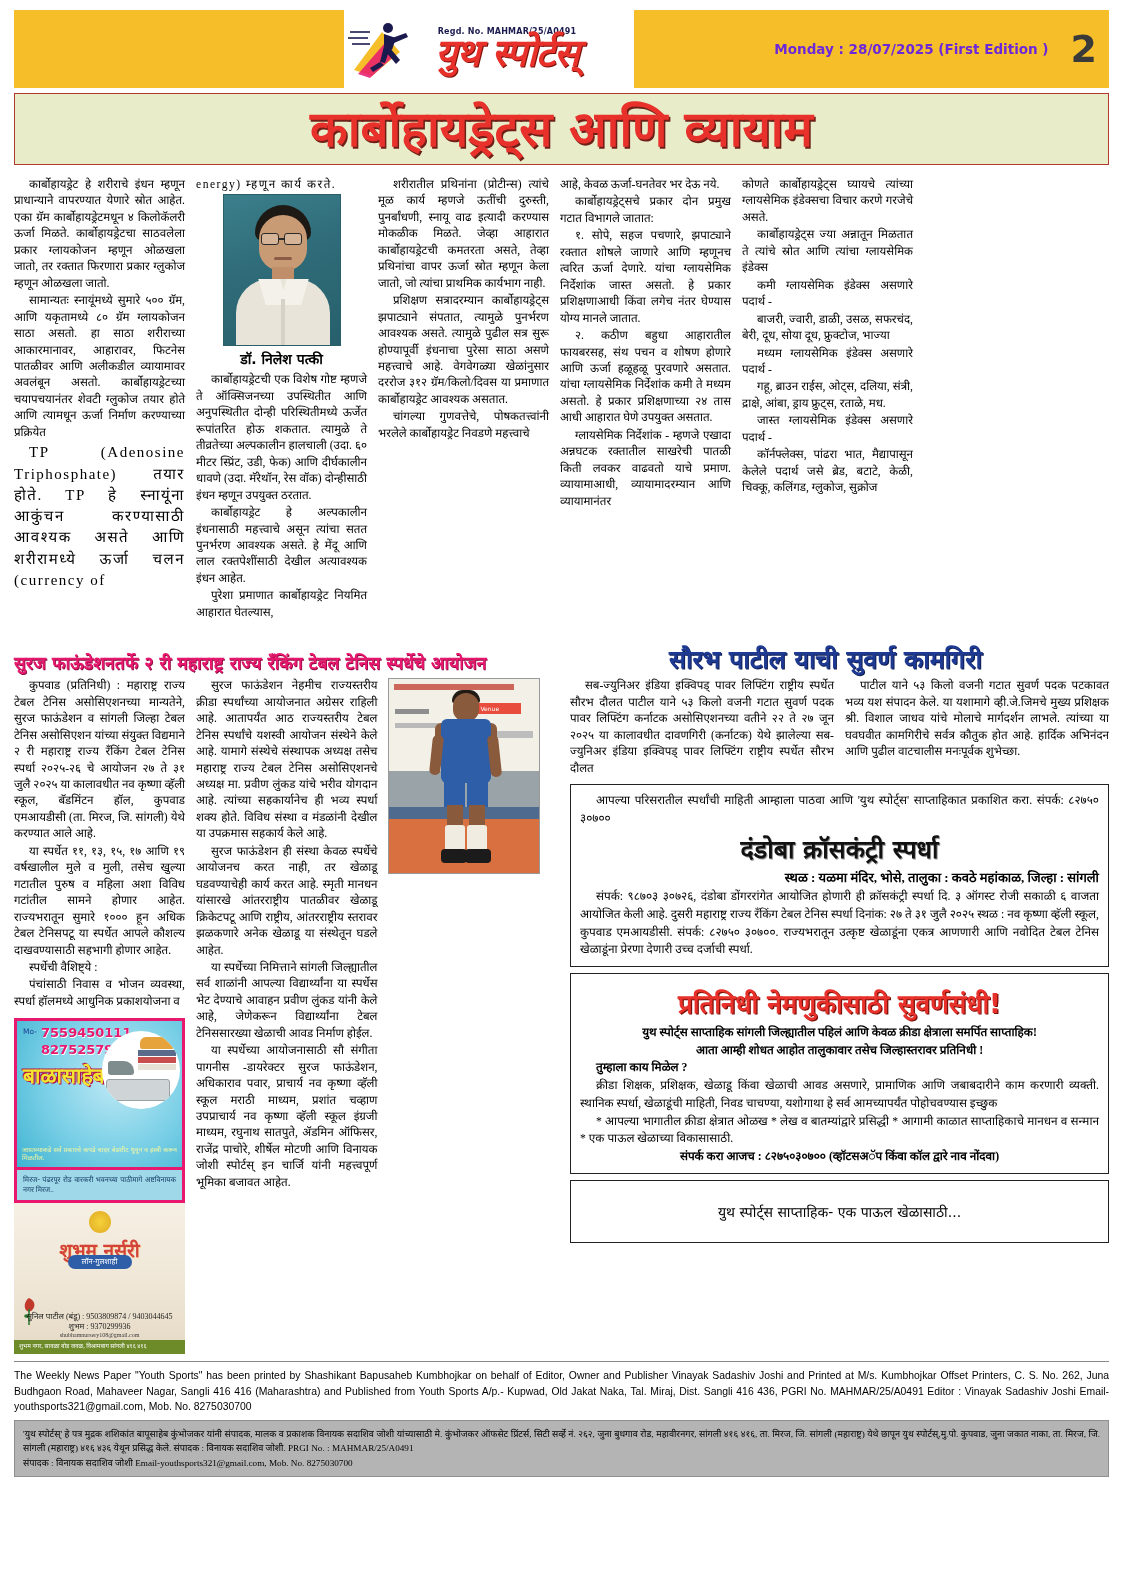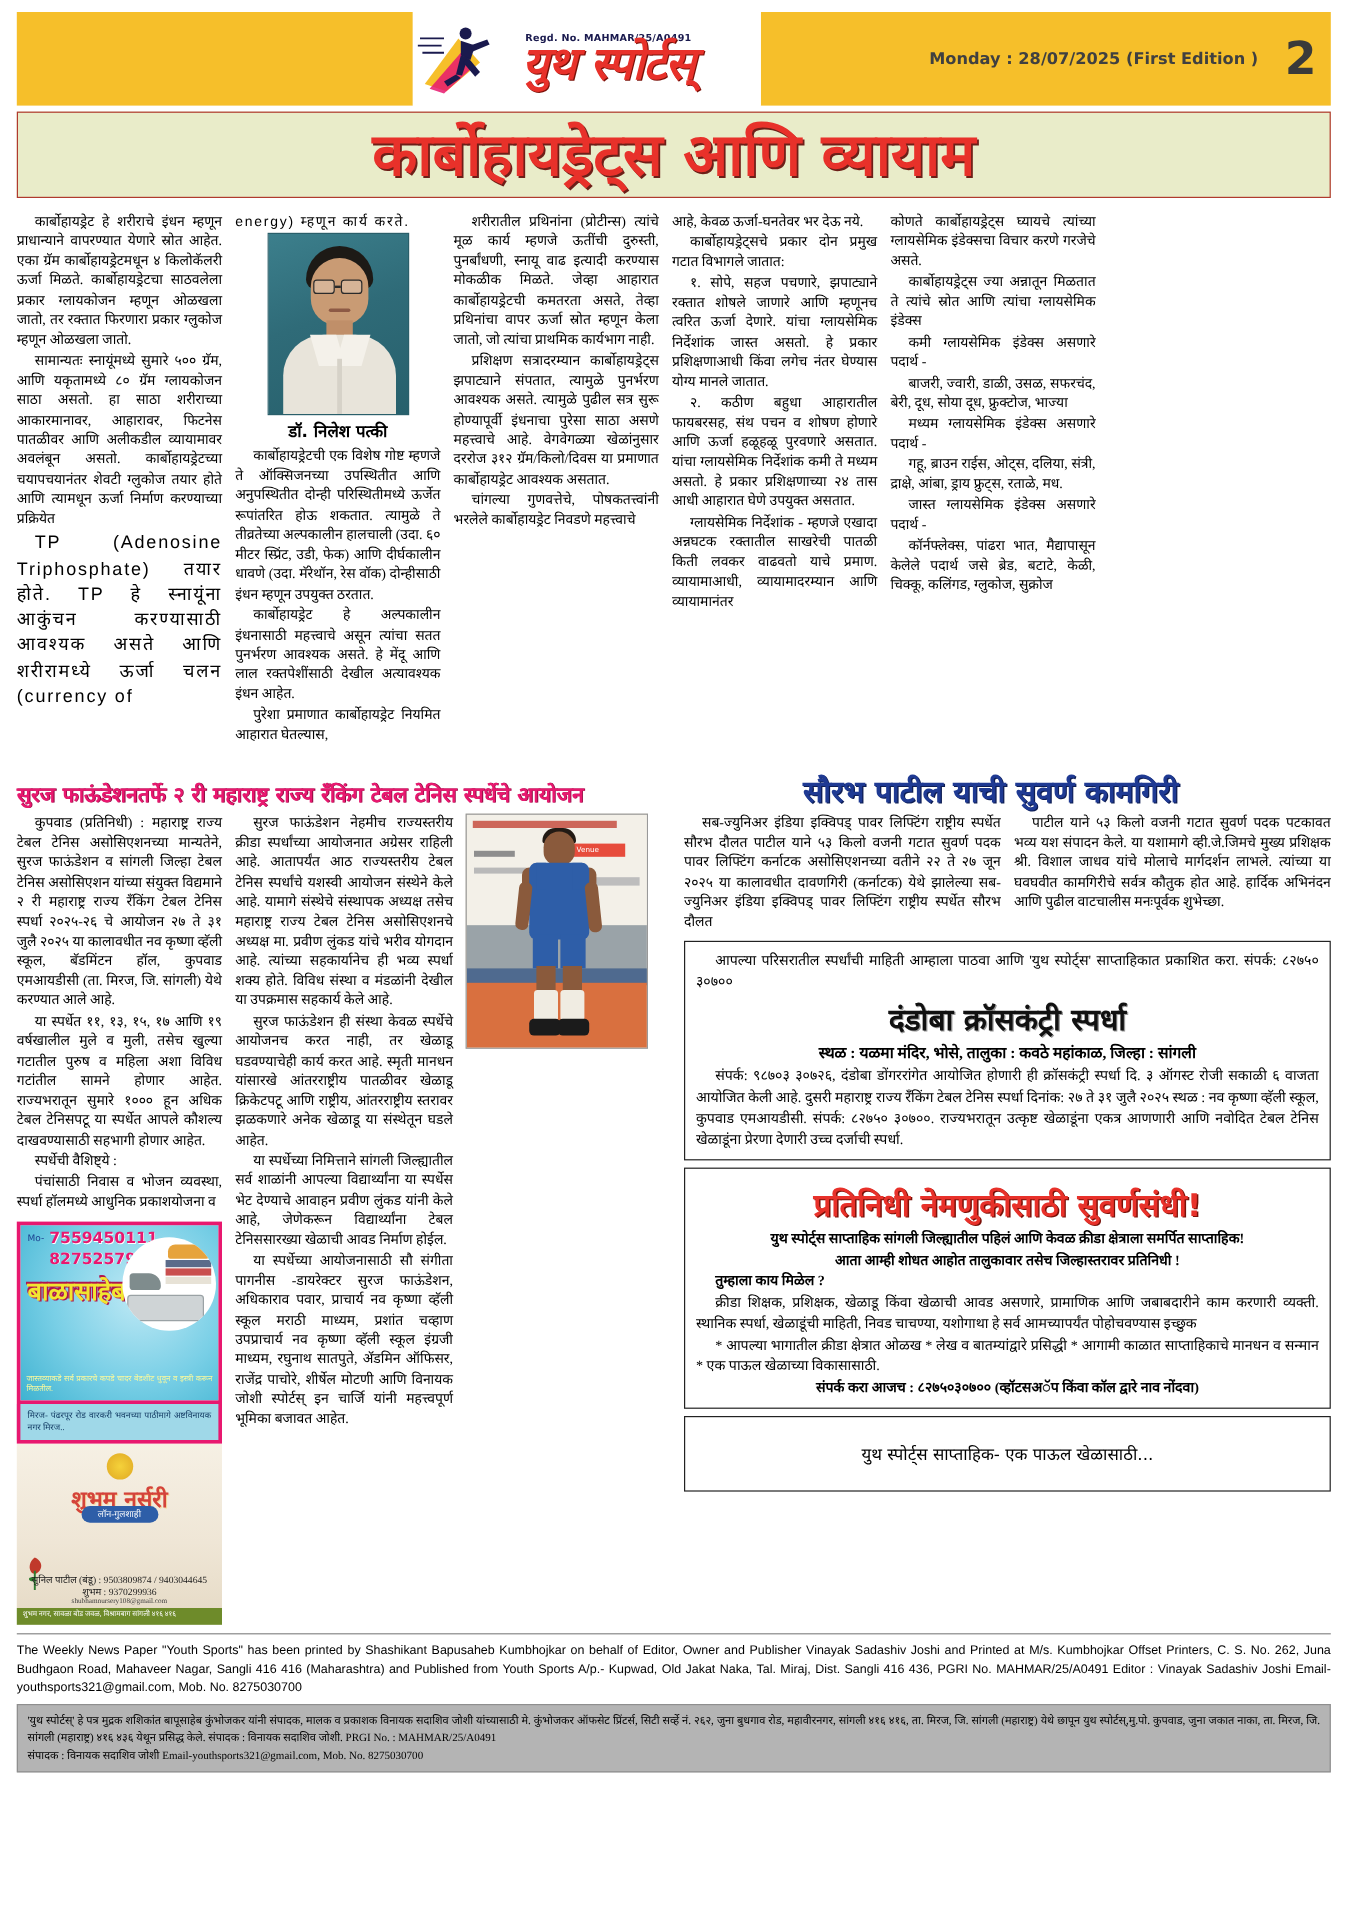--- a/index.html
+++ b/index.html
@@ -31,21 +31,21 @@
     font-size:38px; font-weight:bold; color:#e8312a;
     font-style:italic; letter-spacing:-1px; line-height:1;
     text-shadow:1px 1px 0 #7a1008;
   }
   .mh-right {
     flex:1; display:flex; align-items:center; justify-content:flex-end;
     padding-right:8px; gap:22px;
   }
   .mh-date {
     font-family:"DejaVu Sans", sans-serif; font-size:13.5px; font-weight:bold;
-    color:#404040; white-space:nowrap;
+    color:#6d28d9; white-space:nowrap;
   }
   .mh-pageno {
     font-family:"DejaVu Sans", sans-serif; font-size:38px; font-weight:bold;
     color:#3a3a3a; line-height:1; padding-right:4px;
   }
 
   
   .banner {
     margin-top:5px; height:72px; background:#e9ecc9;
     border:1.5px solid #b03a2e;
@@ -60,21 +60,21 @@
 
   
   .article {
     margin-top:12px; display:flex; gap:11px;
     height:466px; overflow:hidden;
   }
   .col { width:171px; font-size:11.6px; line-height:1.42; text-align:justify; }
   .col p { text-indent:15px; margin-bottom:1px; }
   .col p.noind { text-indent:0; }
   .big-en {
-    font-family:Liberation Sans, sans-serif;
+    font-family:Liberation Serif, serif;
     font-size:15px; letter-spacing:1.5px;
   }
   .photo-col { width:171px; }
   .doc-photo {
     width:118px; height:152px; margin:1px auto 0 auto;
     background:linear-gradient(160deg,#3c7f8c 0%, #2f6b78 45%, #27606c 100%);
     position:relative; overflow:hidden; border:1px solid #2a5f6a;
   }
   .dp-hair { position:absolute; left:31px; top:10px; width:56px; height:36px;
     background:#1d1a16; border-radius:28px 28px 8px 8px; }
@@ -179,21 +179,21 @@
     text-align:center; font-family:"DejaVu Sans", sans-serif;
     font-size:25px; font-weight:bold; color:#111; margin:4px 0 3px 0;
     text-shadow:1px 1px 0 #999;
   }
   .rbox h2.red {
     color:#e8312a; font-size:26px; text-shadow:1.2px 1.2px 0 #7a1008;
   }
   .rbox .center { text-align:center;font-weight:bold; }
   .rbox .bold { font-weight:bold; }
   .venue-line {
-    text-align:center; font-weight:bold; font-size:13px; margin-bottom:2px;
+    text-align:right; font-weight:bold; font-size:13px; margin-bottom:2px;
   }
   .slogan-box {
     border:1px solid #222; text-align:center; padding:21px 0;
     font-family:"DejaVu Sans", sans-serif; font-size:14px;
   }
 
   
   .ads { width:171px; }
   .ad-laundry {
     width:171px; height:152px; position:relative; overflow:hidden;

